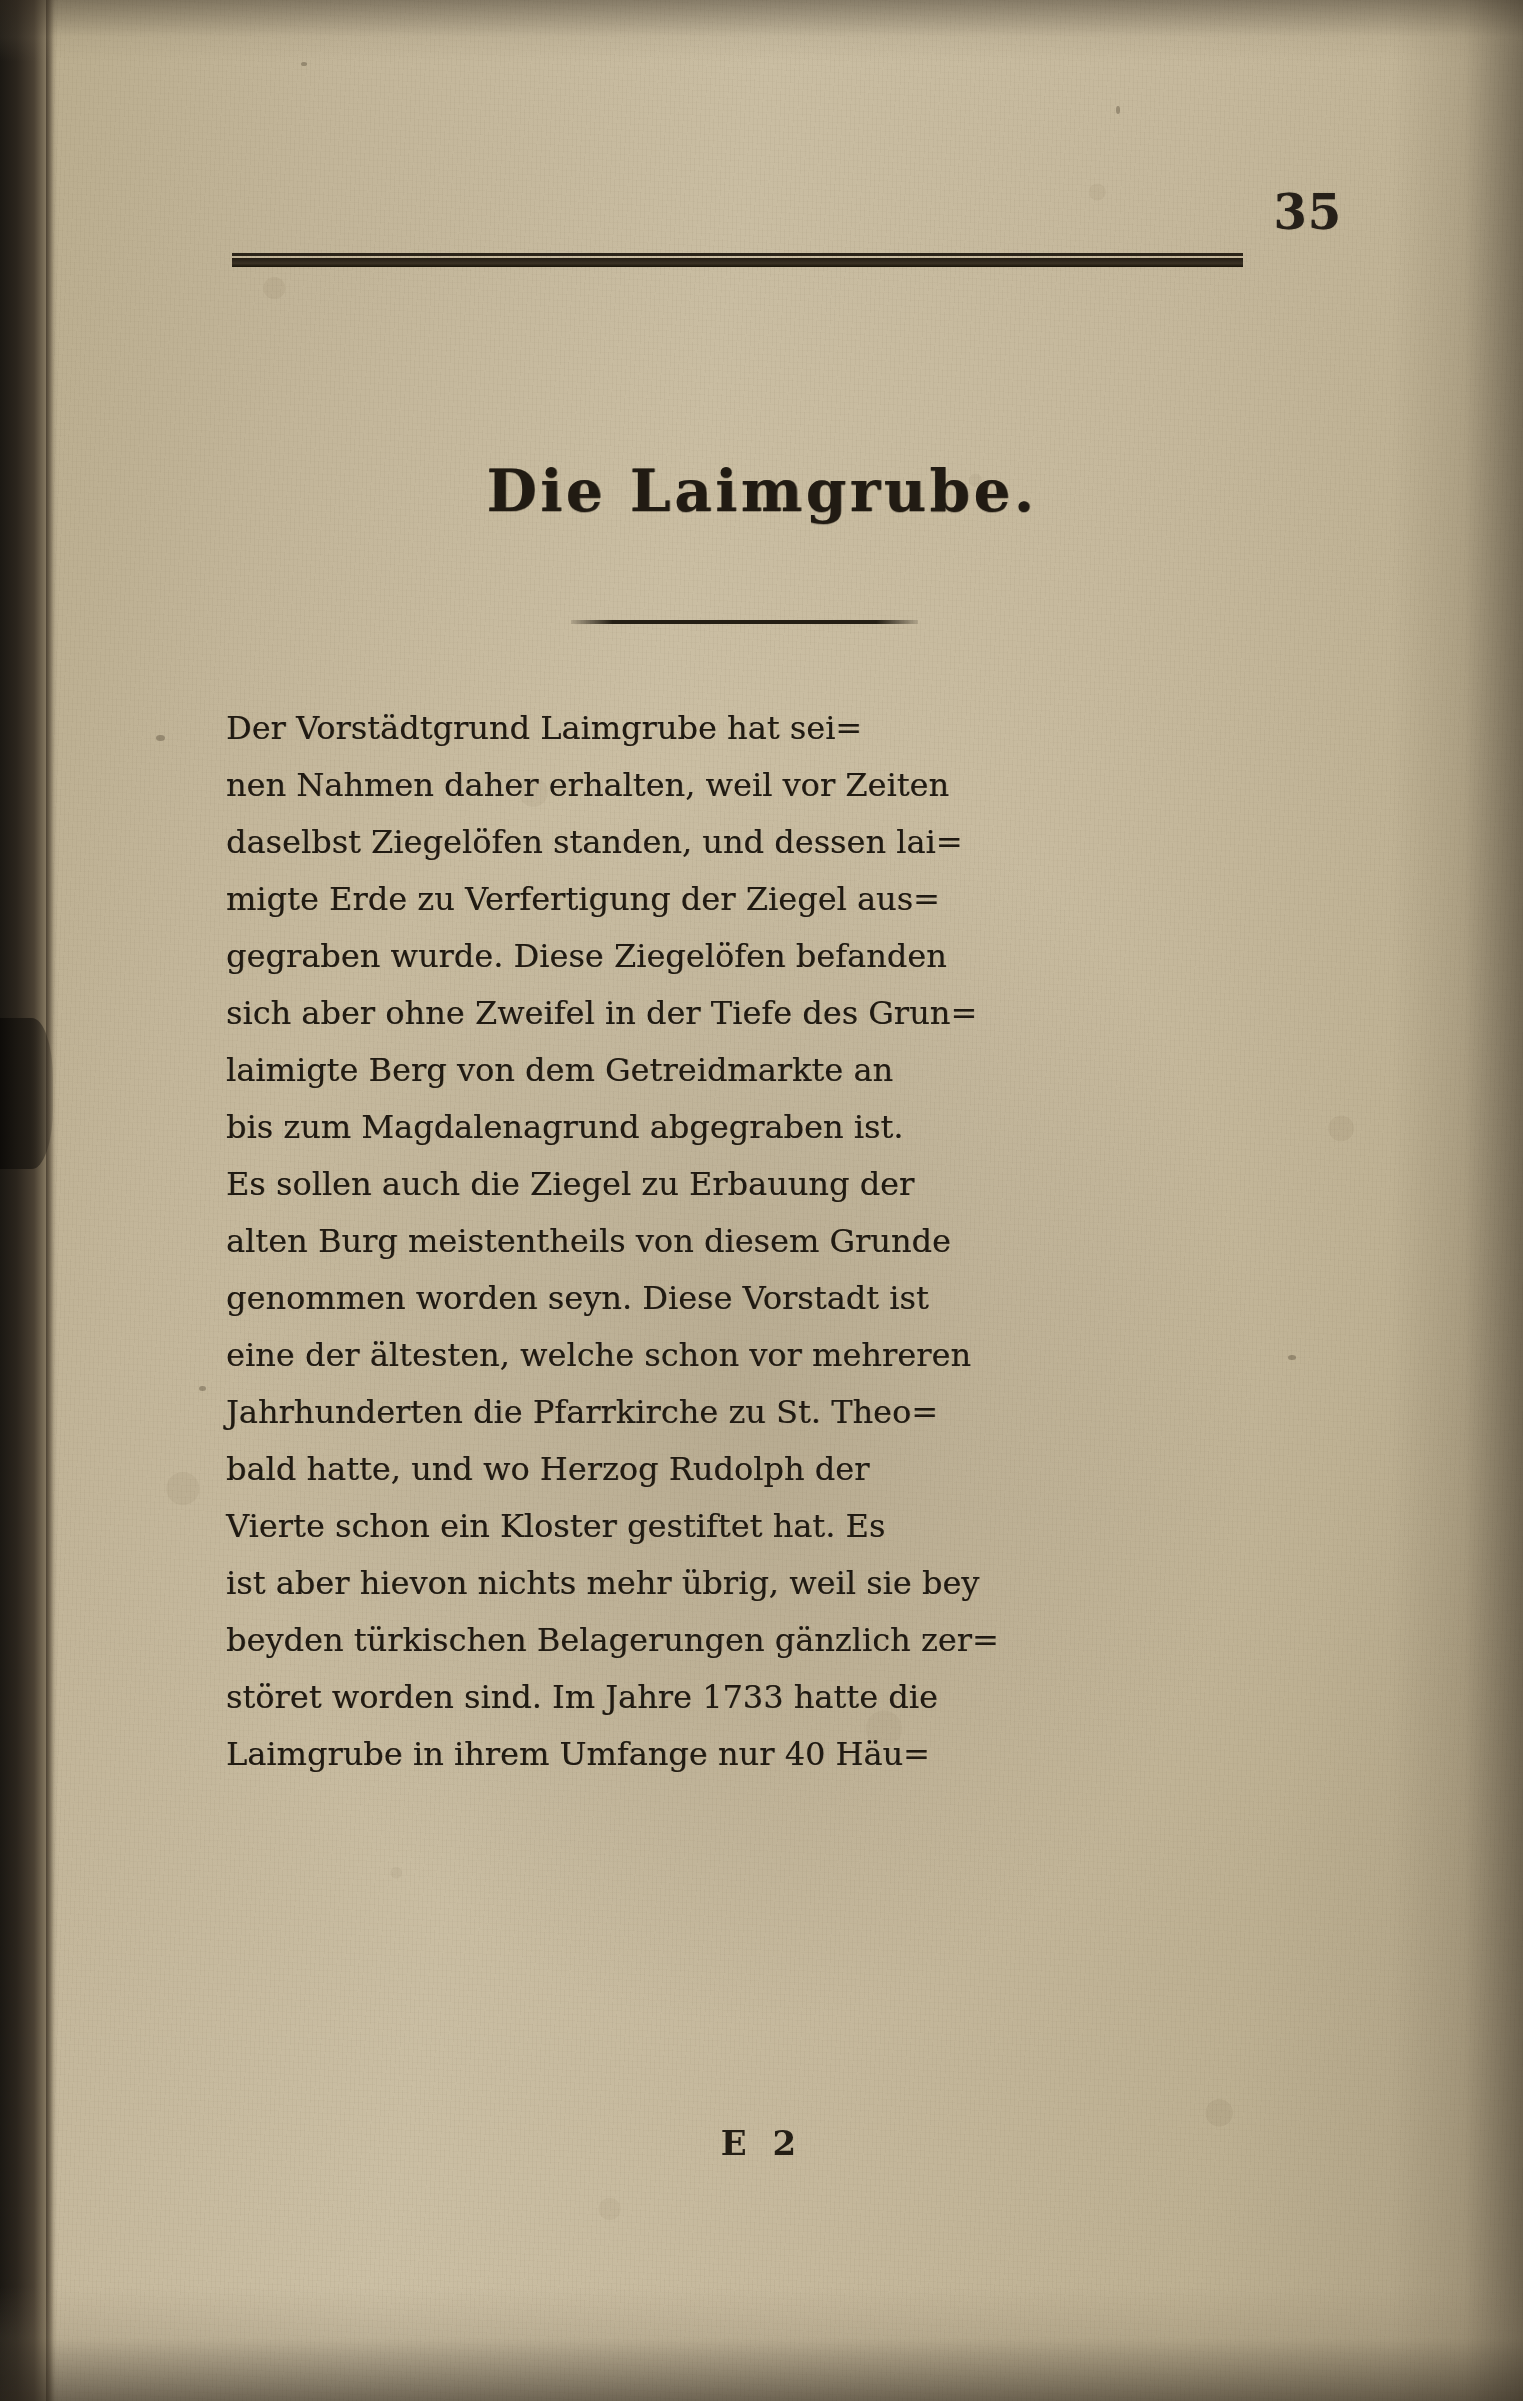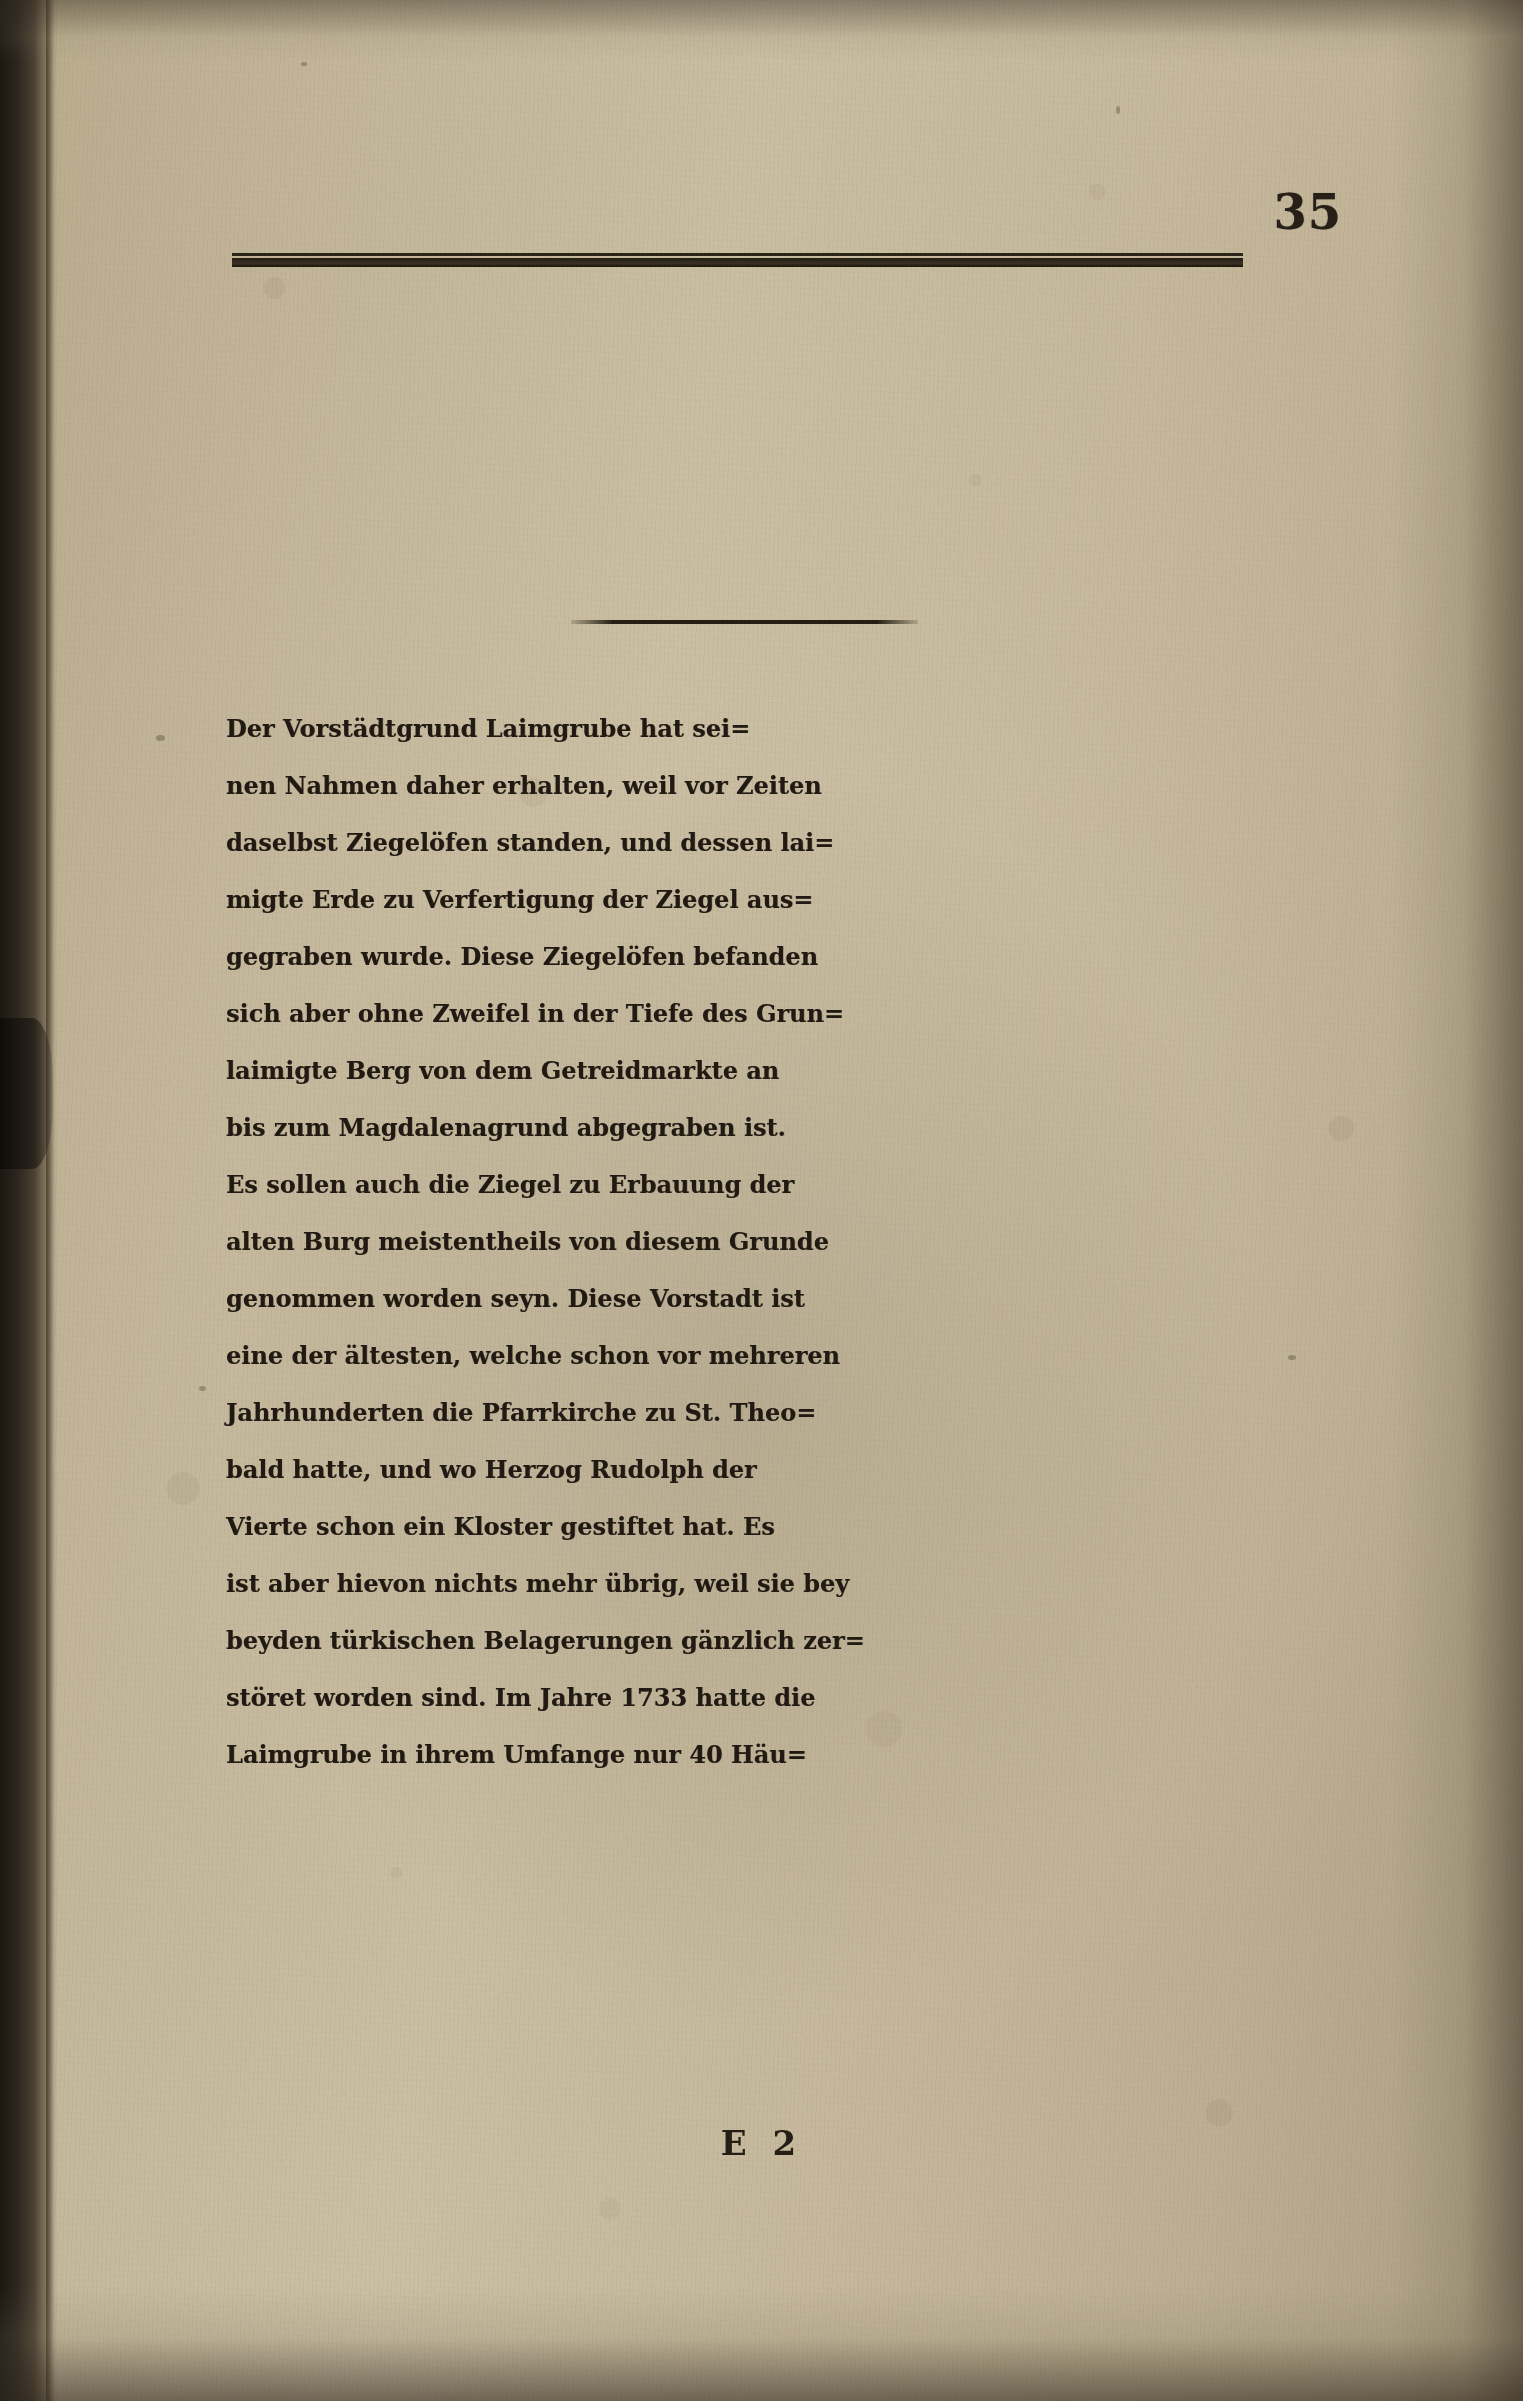--- a/index.html
+++ b/index.html
@@ -144,22 +144,22 @@
     background: linear-gradient(90deg, rgba(40,33,22,0.15) 0%, #241e14 12%, #241e14 88%, rgba(40,33,22,0.15) 100%);
   }
 
   .body {
     position: absolute;
     left: 226px;
     top: 700px;
     width: 1018px;
     color: #201a12;
     font-family: "DejaVu Serif", serif;
-    font-weight: 700;
-    font-size: 24px;
+    font-weight: 400;
+    font-size: 32px;
     line-height: 57px;
     text-align: justify;
     text-shadow: 0.4px 0 0 rgba(32,26,18,0.45);
   }
   .body .line {
     display: block;
     white-space: nowrap;
   }
   .sig {
     position: absolute;
@@ -201,20 +201,21 @@
   <div class="speck" style="left:199px;top:1386px;width:7px;height:5.3px;"></div>
   <div class="speck" style="left:156px;top:735px;width:8.9px;height:6.2px;"></div>
 
   <div class="page-number">35</div>
 
   <div class="rule-top">
     <div class="thin"></div>
     <div class="thick"></div>
   </div>
 
+  <div class="title">Die Laimgrube.</div>
 
   <div class="rule-mid"></div>
 
   <div class="body">
     <span class="line" style="display: block; transform-origin: left center; transform: scaleX(1);">Der Vorstädtgrund Laimgrube hat sei=</span>
     <span class="line" style="display: block; transform-origin: left center; transform: scaleX(1);">nen Nahmen daher erhalten, weil vor Zeiten</span>
     <span class="line" style="display: block; transform-origin: left center; transform: scaleX(1);">daselbst Ziegelöfen standen, und dessen lai=</span>
     <span class="line" style="display: block; transform-origin: left center; transform: scaleX(1);">migte Erde zu Verfertigung der Ziegel aus=</span>
     <span class="line" style="display: block; transform-origin: left center; transform: scaleX(1);">gegraben wurde.  Diese Ziegelöfen befanden</span>
     <span class="line" style="display: block; transform-origin: left center; transform: scaleX(1);">sich aber ohne Zweifel in der Tiefe des Grun=</span>

